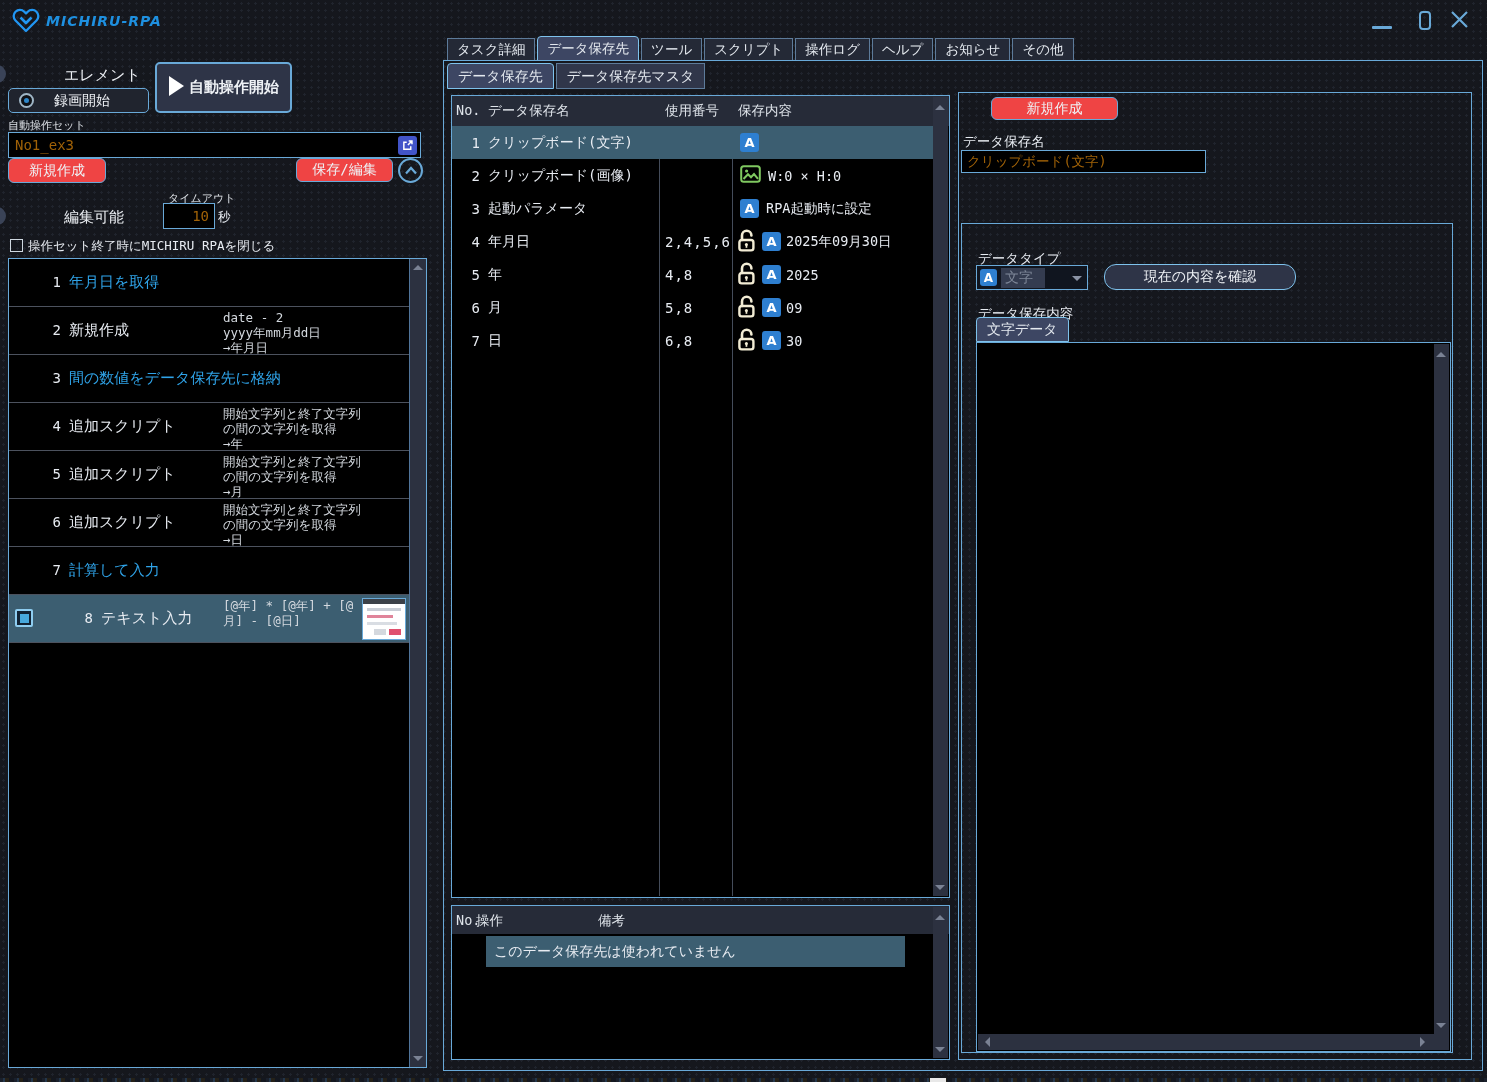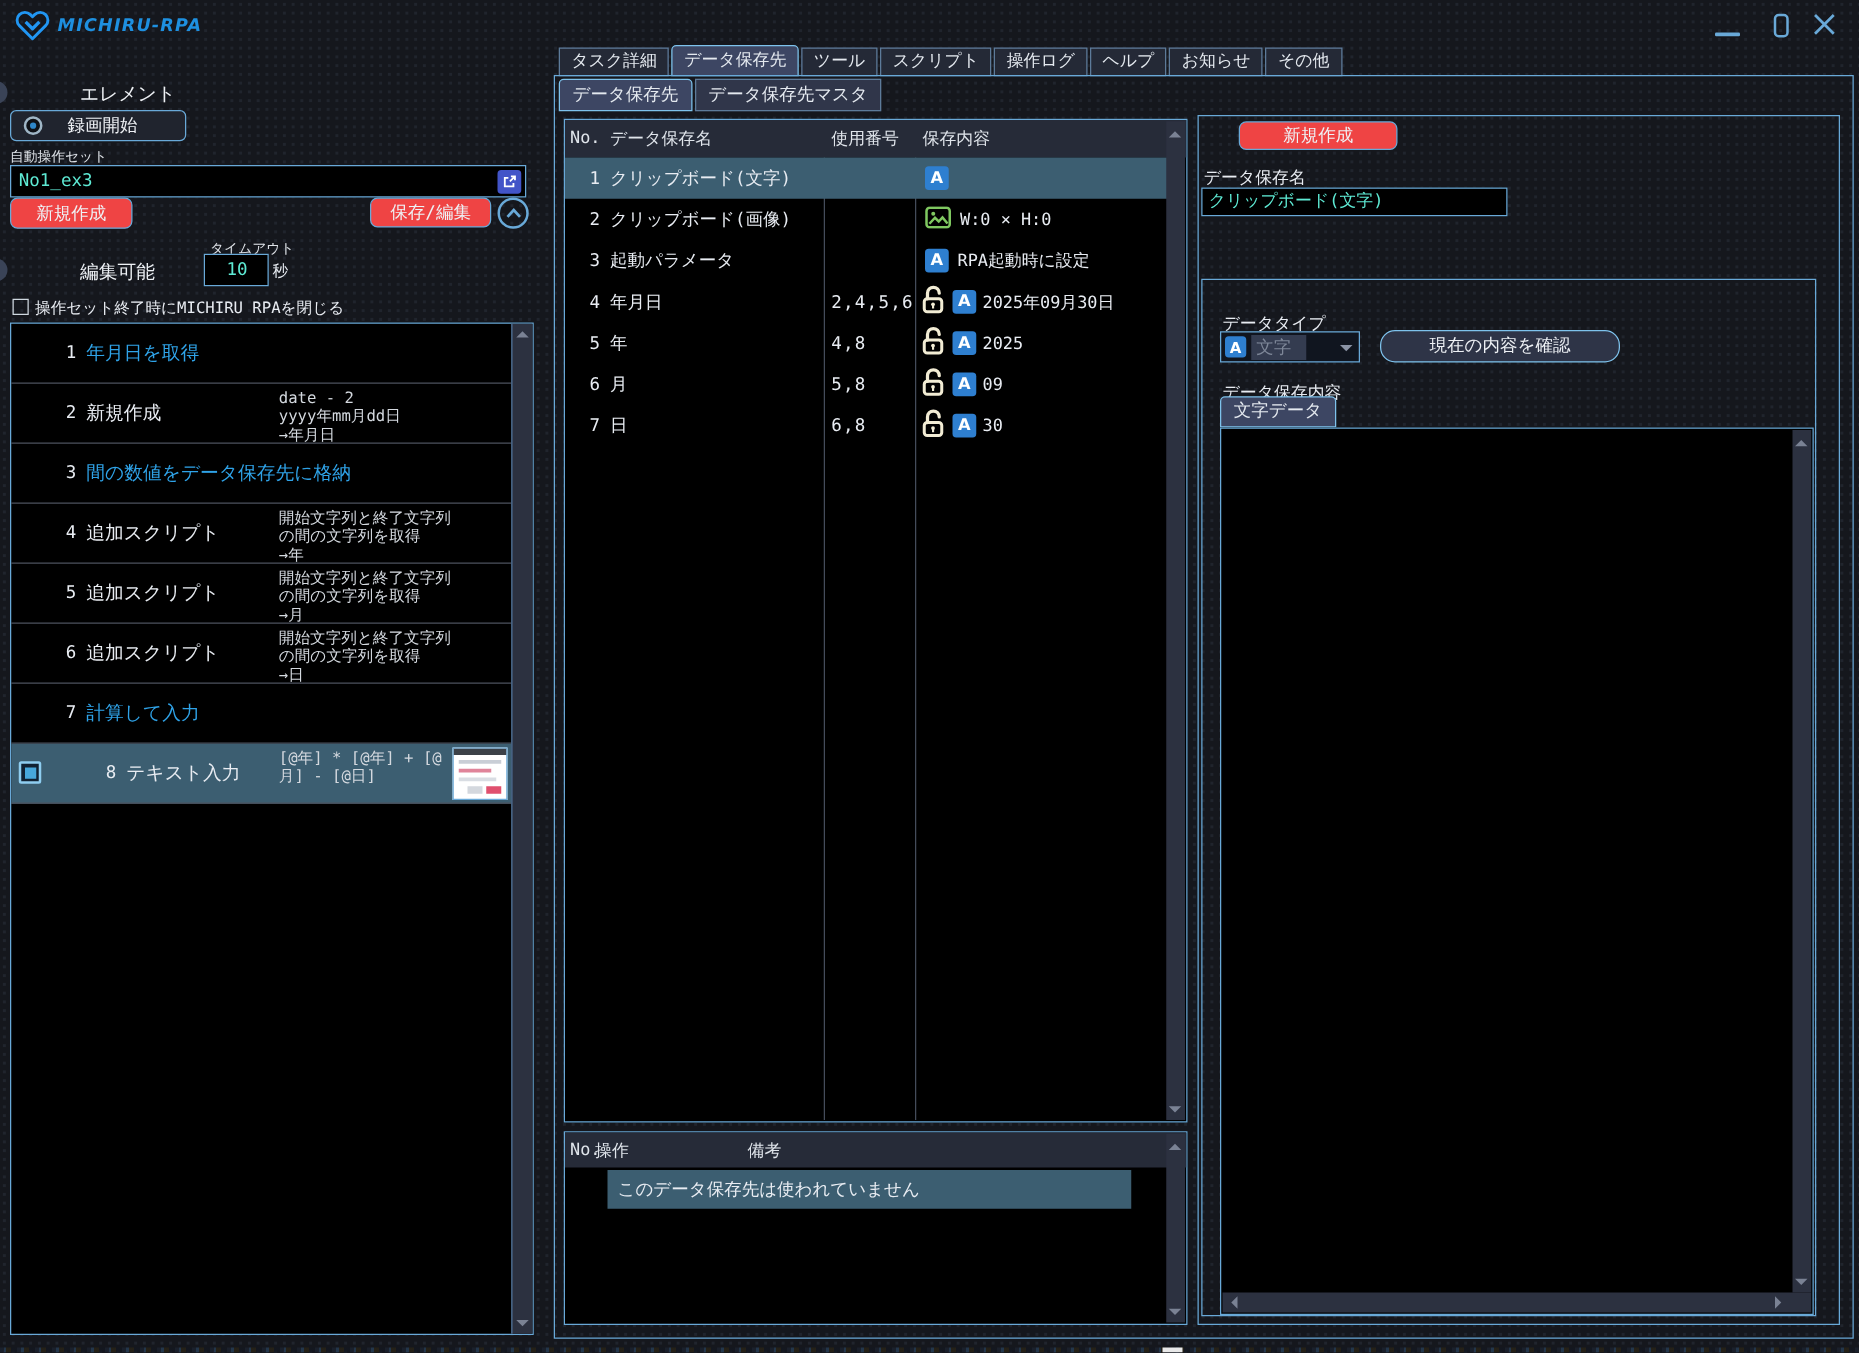--- a/index.html
+++ b/index.html
@@ -13,21 +13,21 @@
     background-size:7px 7px;
   }
   #app { position:relative; width:1487px; height:1082px; }
 
   .abs { position:absolute; }
   .btn {
     display:flex; align-items:center; justify-content:center;
     background:#ef4444; border:1px solid #69a9d8; border-radius:6px;
     color:#eef1f5; font-size:14px; cursor:default;
   }
-  .blackfield { background:#000; border:1px solid #69a9d8; color:#5eead4; }
+  .blackfield { background:#000; border:1px solid #69a9d8; color:#a16207; }
 
   
   .toggle { width:46px; height:22px; border-radius:11px; background:#25b49e; position:relative; }
   .toggle .knob { position:absolute; right:2px; top:2px; width:18px; height:18px; border-radius:50%; background:#3a4357; }
   .radio { width:15px; height:15px; border-radius:50%; border:2px solid #9fb6c6; background:#0e1116; position:relative; }
   .radio .dot { position:absolute; left:3px; top:3px; width:5px; height:5px; border-radius:50%; background:#2e86c8; }
   .chk { width:13px; height:13px; border:1px solid #cfd8e0; background:transparent; }
 
   .icon-a { width:19px; height:19px; min-width:19px; background:#2e7fd0; border-radius:3px; color:#fff;
     font-weight:bold; font-size:13px; display:flex; align-items:center; justify-content:center;
@@ -113,20 +113,26 @@
       <svg width="28" height="26" viewBox="0 0 28 26">
         <path d="M14 23 L3.5 12.5 a6.2 6.2 0 0 1 0-8.8 a6.2 6.2 0 0 1 8.8 0 L14 5.4 l1.7-1.7 a6.2 6.2 0 0 1 8.8 0 a6.2 6.2 0 0 1 0 8.8 Z" fill="none" stroke="#2196f3" stroke-width="2.3" stroke-linejoin="round"></path>
         <path d="M8.5 9.5 L14 15 L19.5 9.5" fill="none" stroke="#2196f3" stroke-width="2.6" stroke-linejoin="round"></path>
       </svg>
     </span>
     <span class="abs logo-text" style="left:46px;top:13px;">MICHIRU-RPA</span>
 
     <span class="abs toggle" style="left:8px;top:63px;"><span class="knob"></span></span>
     <span class="abs toggle-label" style="left:64px;top:66px;">エレメント</span>
 
+    <div class="abs btn" style="left:155px;top:62px;width:137px;height:51px;border-width:2px;border-radius:5px;background:#2e3447;font-size:15px;font-weight:bold;gap:4px;">
+      <span><svg width="17" height="22" viewBox="0 0 17 22">
+            <polygon points="1,1 16,11 1,21" fill="#fff"></polygon>
+          </svg></span>
+      <span>自動操作開始</span>
+    </div>
 
     <div class="abs btn" style="left:8px;top:88px;width:141px;height:25px;border-radius:5px;background:#20242e;gap:20px;justify-content:flex-start;padding-left:10px;">
       <span class="radio">
           <span class="dot"></span>
         </span>
       <span>録画開始</span>
     </div>
 
     <span class="abs side-label" style="left:8px;top:118px;">自動操作セット</span>
 
@@ -148,21 +154,21 @@
       </div>
     <div class="abs circle-btn" style="left:398px;top:158px;">
       <svg width="14" height="9" viewBox="0 0 14 9">
           <polyline points="2,7.5 7,2 12,7.5" fill="none" stroke="#69a9d8" stroke-width="2.2"></polyline>
         </svg>
     </div>
 
     <span class="abs side-label" style="left:168px;top:191px;">タイムアウト</span>
     <span class="abs toggle" style="left:8px;top:205px;"><span class="knob"></span></span>
     <span class="abs toggle-label" style="left:64px;top:208px;">編集可能</span>
-    <div class="abs blackfield" style="left:163px;top:203px;width:52px;height:26px;font-size:14px;line-height:24px;text-align:right;padding-right:16px;"><span>10</span></div>
+    <div class="abs blackfield" style="left:163px;top:203px;width:52px;height:26px;font-size:14px;line-height:24px;text-align:right;padding-right:5px;"><span>10</span></div>
     <span class="abs" style="left:218px;top:209px;font-size:12.5px;">秒</span>
 
     <span class="abs chk" style="left:10px;top:239px;"></span>
     <span class="abs" style="left:28px;top:238px;font-size:12.5px;">操作セット終了時にMICHIRU RPAを閉じる</span>
 
     
     <div class="step-list">
       <div class="step-rows">
 
         <div class="step group">

